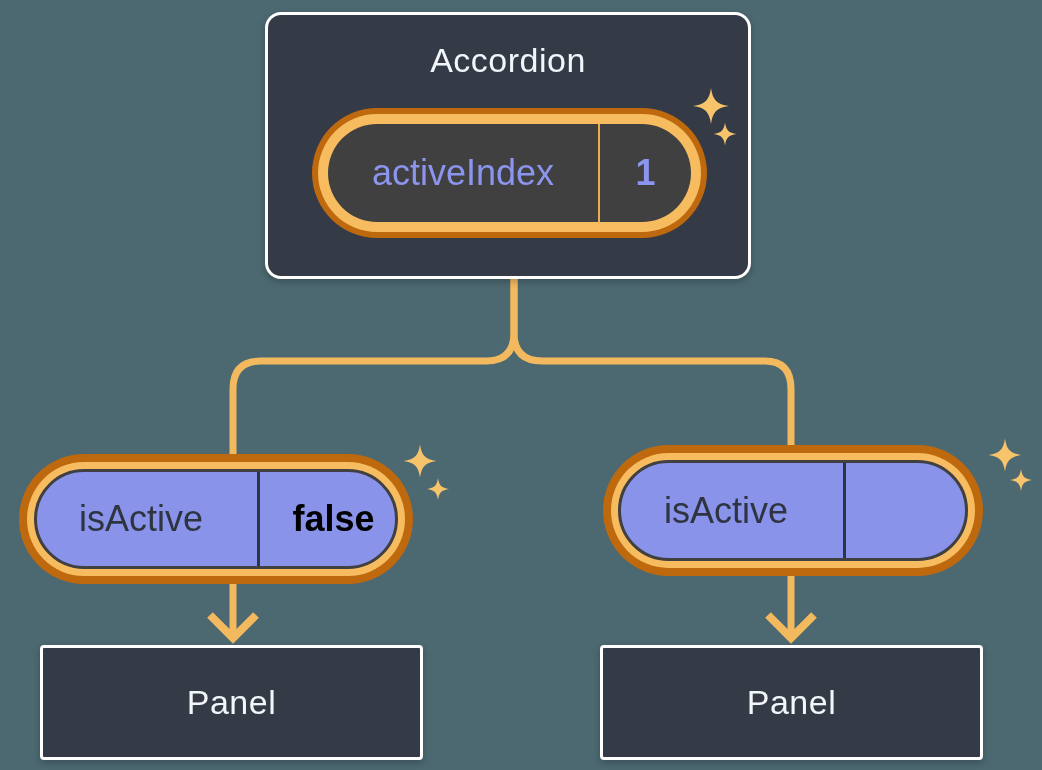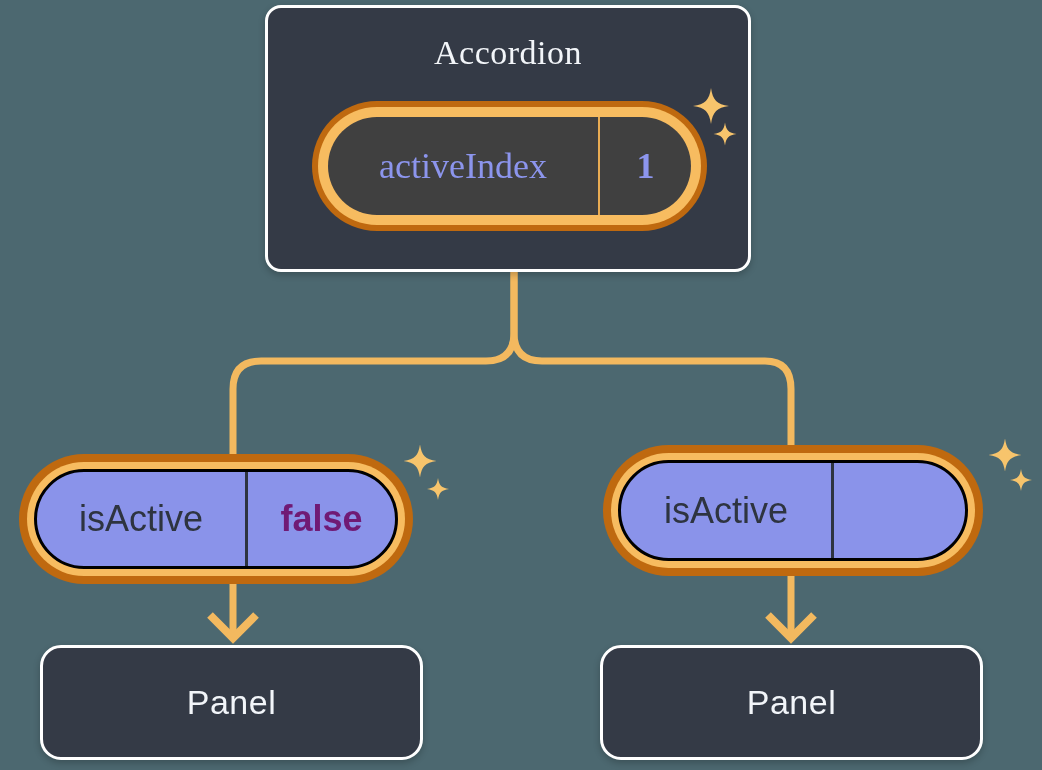--- a/index.html
+++ b/index.html
@@ -25,37 +25,36 @@
   .sparkle-layer { z-index: 3; }
 
   .node-box {
     position: absolute;
     background: #343A46;
     border: 3px solid #FFFFFF;
     box-shadow: 0 3px 7px rgba(0,0,0,0.22);
     z-index: 1;
   }
   .accordion-box {
-    left: 265px; top: 5px;
+    left: 265px; top: 12px;
     width: 486px; height: 267px;
     border-radius: 16px;
-    font-family: Liberation Serif, serif;
   }
   .accordion-title {
     position: absolute;
     left: 0; right: 0; top: 26px;
     text-align: center;
     color: #F2F5F9;
     font-size: 34px;
     font-weight: 500;
     letter-spacing: 0.5px;
   }
   .panel-box {
     width: 383px; height: 115px;
-    border-radius: 21px;
+    border-radius: 4px;
     display: flex;
     align-items: center;
     justify-content: center;
   }
   .panel-left  { left: 40px;  top: 645px; }
   .panel-right { left: 600px; top: 645px; }
   .panel-label {
     color: #F2F5F9;
     font-size: 34px;
     font-weight: 500;
@@ -96,35 +95,36 @@
     flex: 1;
     display: flex; align-items: center; justify-content: center;
     color: #8C95ED; font-size: 36px; font-weight: 700;
   }
 
   
   .prop-ring { padding: 8px; }
   .prop-ring .ring-mid { padding: 7px; }
   .prop-pill {
     background: #8A93EA;
-    border: 3px solid #000000;
+    border: 3px solid #404040;
+    gap: 12px;
   }
   .prop-ring-left  { left: 19px;  top: 454px; width: 394px; height: 130px; }
   .prop-ring-right { left: 603px; top: 445px; width: 380px; height: 131px; }
   .prop-pill .cell-name {
     display: flex; align-items: center; justify-content: center;
     color: #2E3440; font-size: 36px;
   }
   .prop-ring-left  .cell-name { flex: 0 0 208px; }
   .prop-ring-right .cell-name { flex: 0 0 210px; }
   .prop-pill .divider { flex: 0 0 3px; background: #2E3440; }
   .prop-pill .cell-value {
     flex: 1;
     display: flex; align-items: center; justify-content: center;
-    color: #701a75; font-size: 36px; font-weight: 700;
+    color: #000000; font-size: 36px; font-weight: 700;
   }
 </style>
 </head>
 <body>
 
 <div class="stage">
 
   <svg class="layer lines-layer" viewBox="0 0 1042 770">
     <g fill="none" stroke="#F3B95F">
       <path d="M514 266 L514 333 Q514 361 486 361 L261 361 Q233 361 233 389 L233 637" stroke-width="7"></path>

